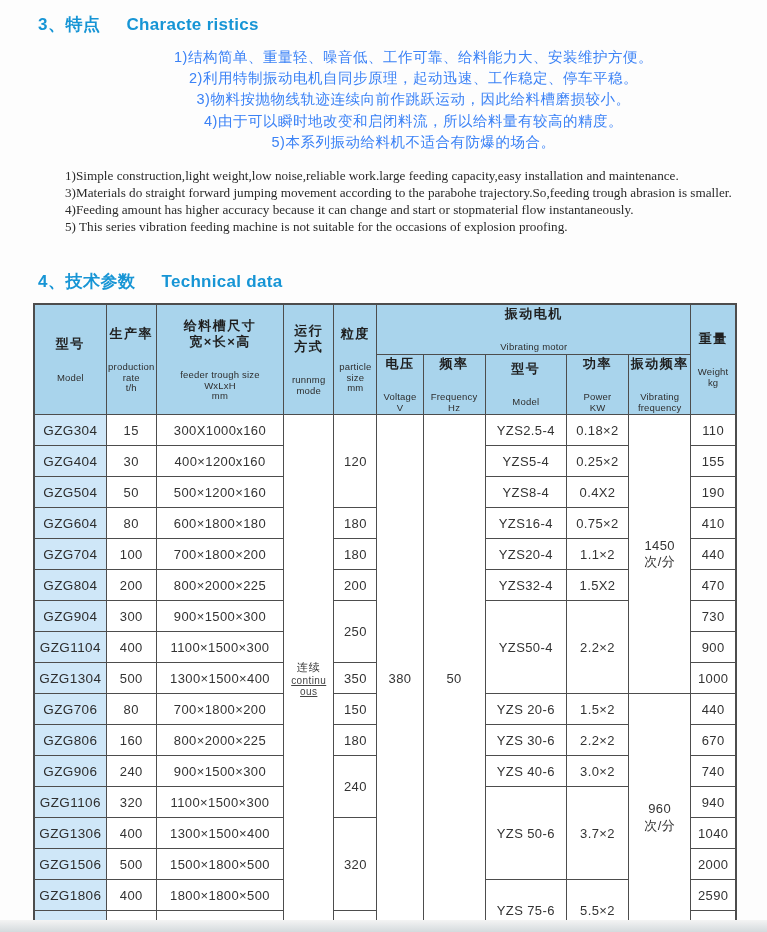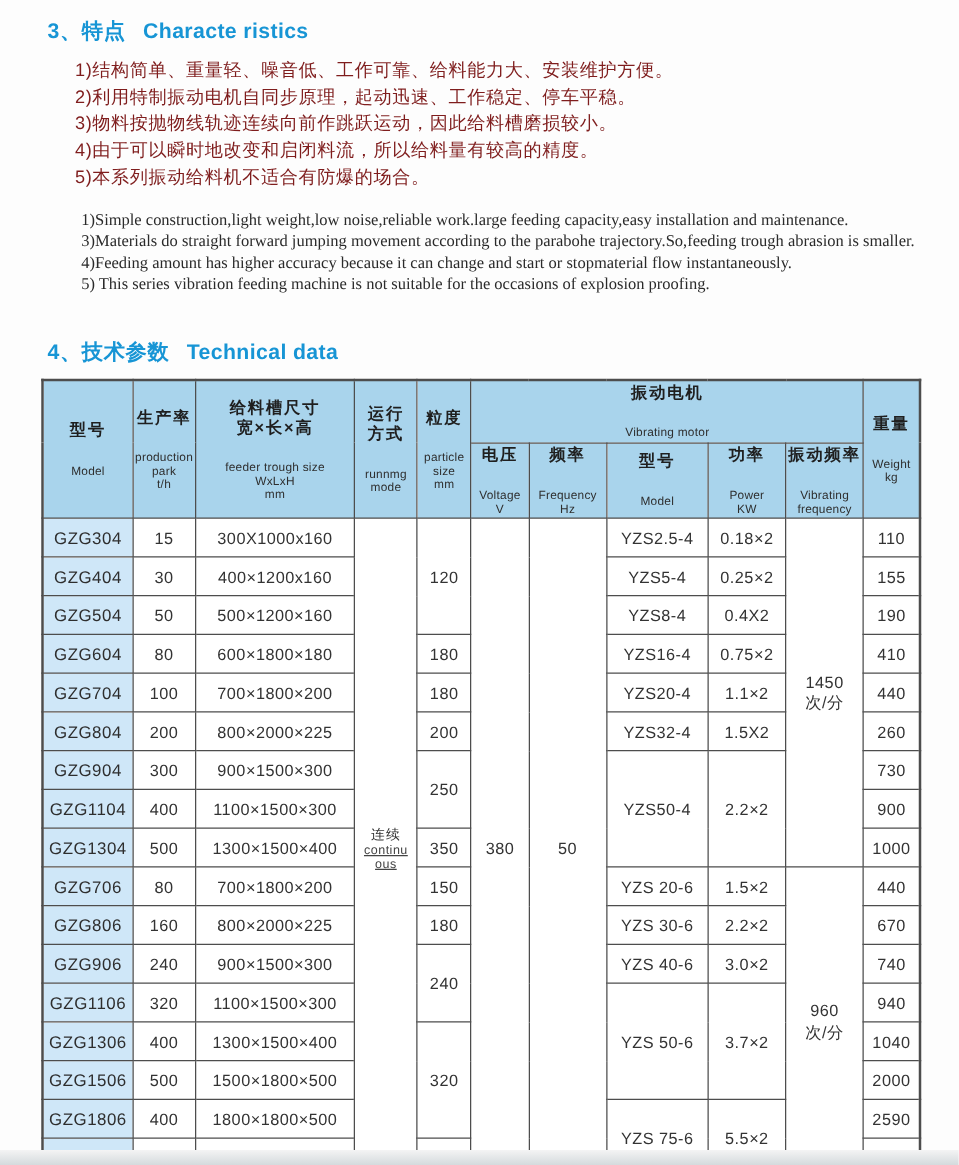--- a/index.html
+++ b/index.html
@@ -13,30 +13,31 @@
   .content { padding:13px 0 0 33px; }
 
   
   .sec-title {
     margin-left:5px;
     color:#1795d5;
     font-size:17px;
     font-weight:bold;
     letter-spacing:0.5px;
   }
-  .sec-title .en { margin-left:14px; letter-spacing:0.3px; }
+  .sec-title .en { margin-left:26px; letter-spacing:0.3px; }
 
   
   .zh-list { margin:11px 0 0 27px; list-style:none; }
   .zh-list li {
     font-size:14.5px;
     line-height:21.2px;
-    color:#7f1d1d;
+    color:#3b82f6;
     font-weight:500;
     letter-spacing:0.5px;
+    text-align:center;
   }
 
   
   .en-list { margin:14px 0 0 32px; list-style:none; }
   .en-list li {
     font-family:"Liberation Serif", serif;
     font-size:13.2px;
     line-height:17px;
     color:#2a2a2a;
   }
@@ -144,21 +145,21 @@
     </colgroup>
     <thead>
       <tr class="h1">
         <th rowspan="2">
             <div class="hzh">型号</div>
             <div class="hen">Model</div>
           </th>
         <th rowspan="2">
             <div class="hzh">生产率</div>
             <div class="hen">production
-park
+rate
 t/h</div>
           </th>
         <th rowspan="2">
             <div class="hzh">给料槽尺寸
 宽×长×高</div>
             <div class="hen">feeder trough size
 WxLxH
 mm</div>
           </th>
         <th rowspan="2">
@@ -263,21 +264,21 @@
         <td>1.1×2</td>
         <td>440</td>
       </tr>
       <tr>
         <td class="model-col">GZG804</td>
         <td>200</td>
         <td>800×2000×225</td>
         <td>200</td>
         <td>YZS32-4</td>
         <td>1.5X2</td>
-        <td>260</td>
+        <td>470</td>
       </tr>
       <tr>
         <td class="model-col">GZG904</td>
         <td>300</td>
         <td>900×1500×300</td>
         <td rowspan="2">250</td>
         <td rowspan="3">YZS50-4</td>
         <td rowspan="3">2.2×2</td>
         <td>730</td>
       </tr>

